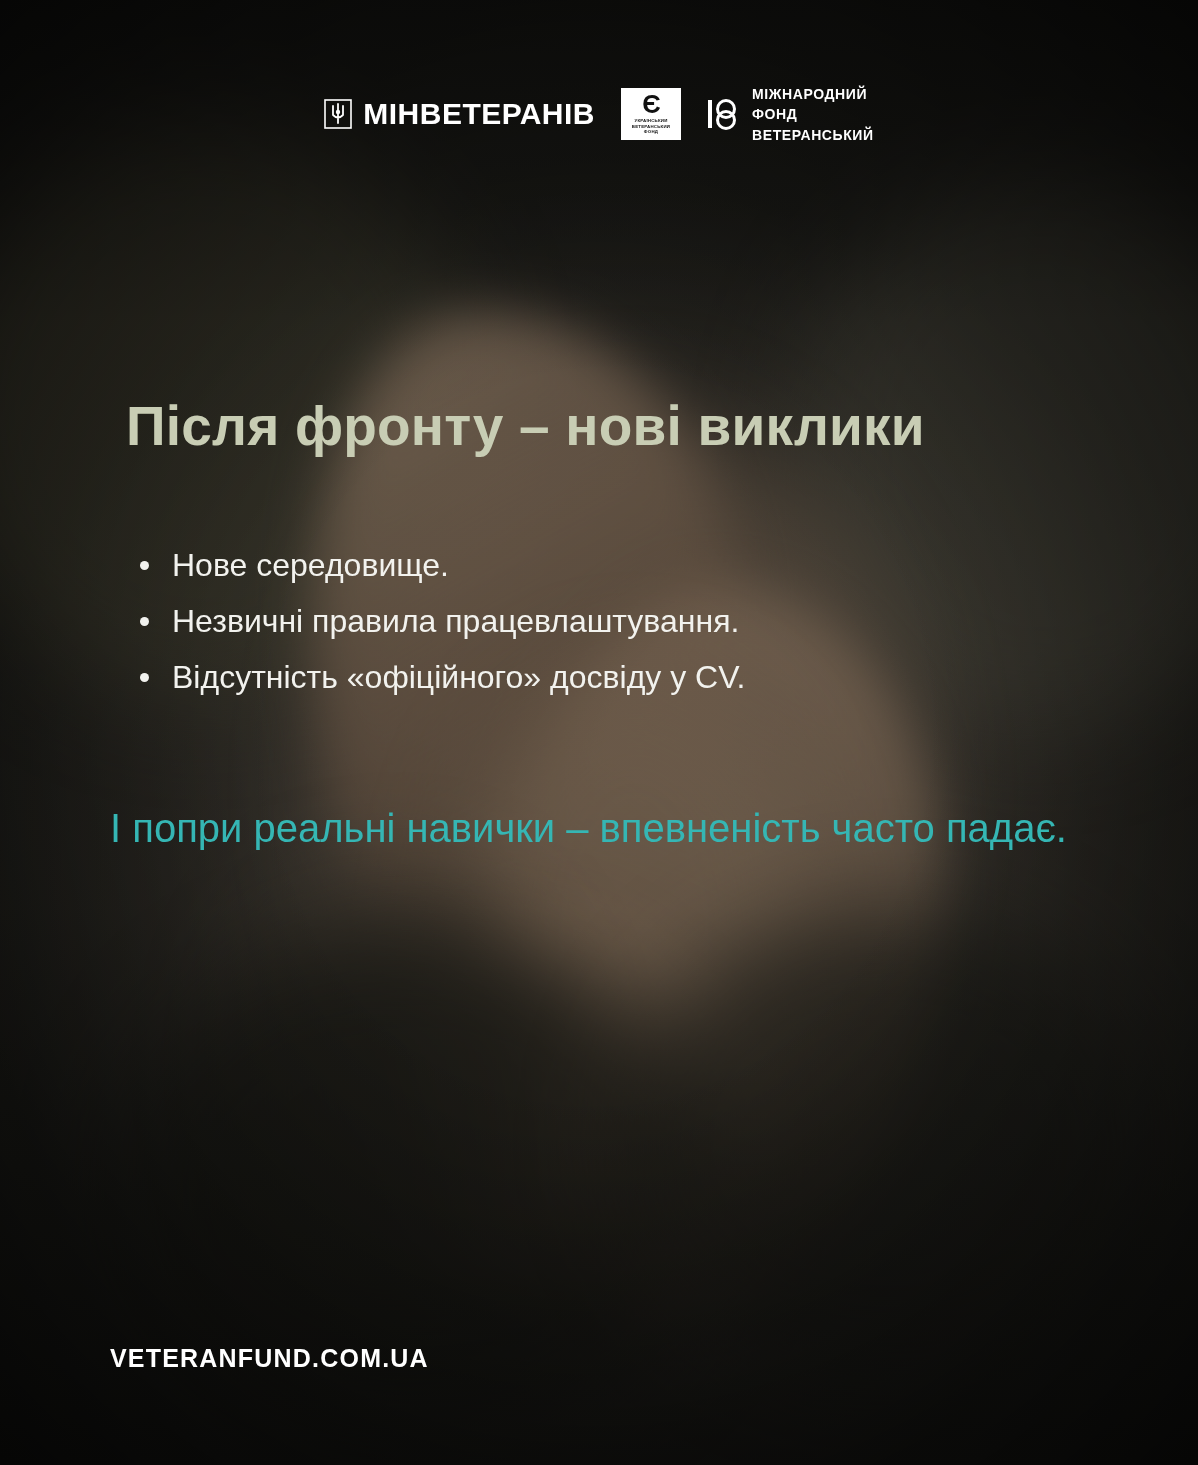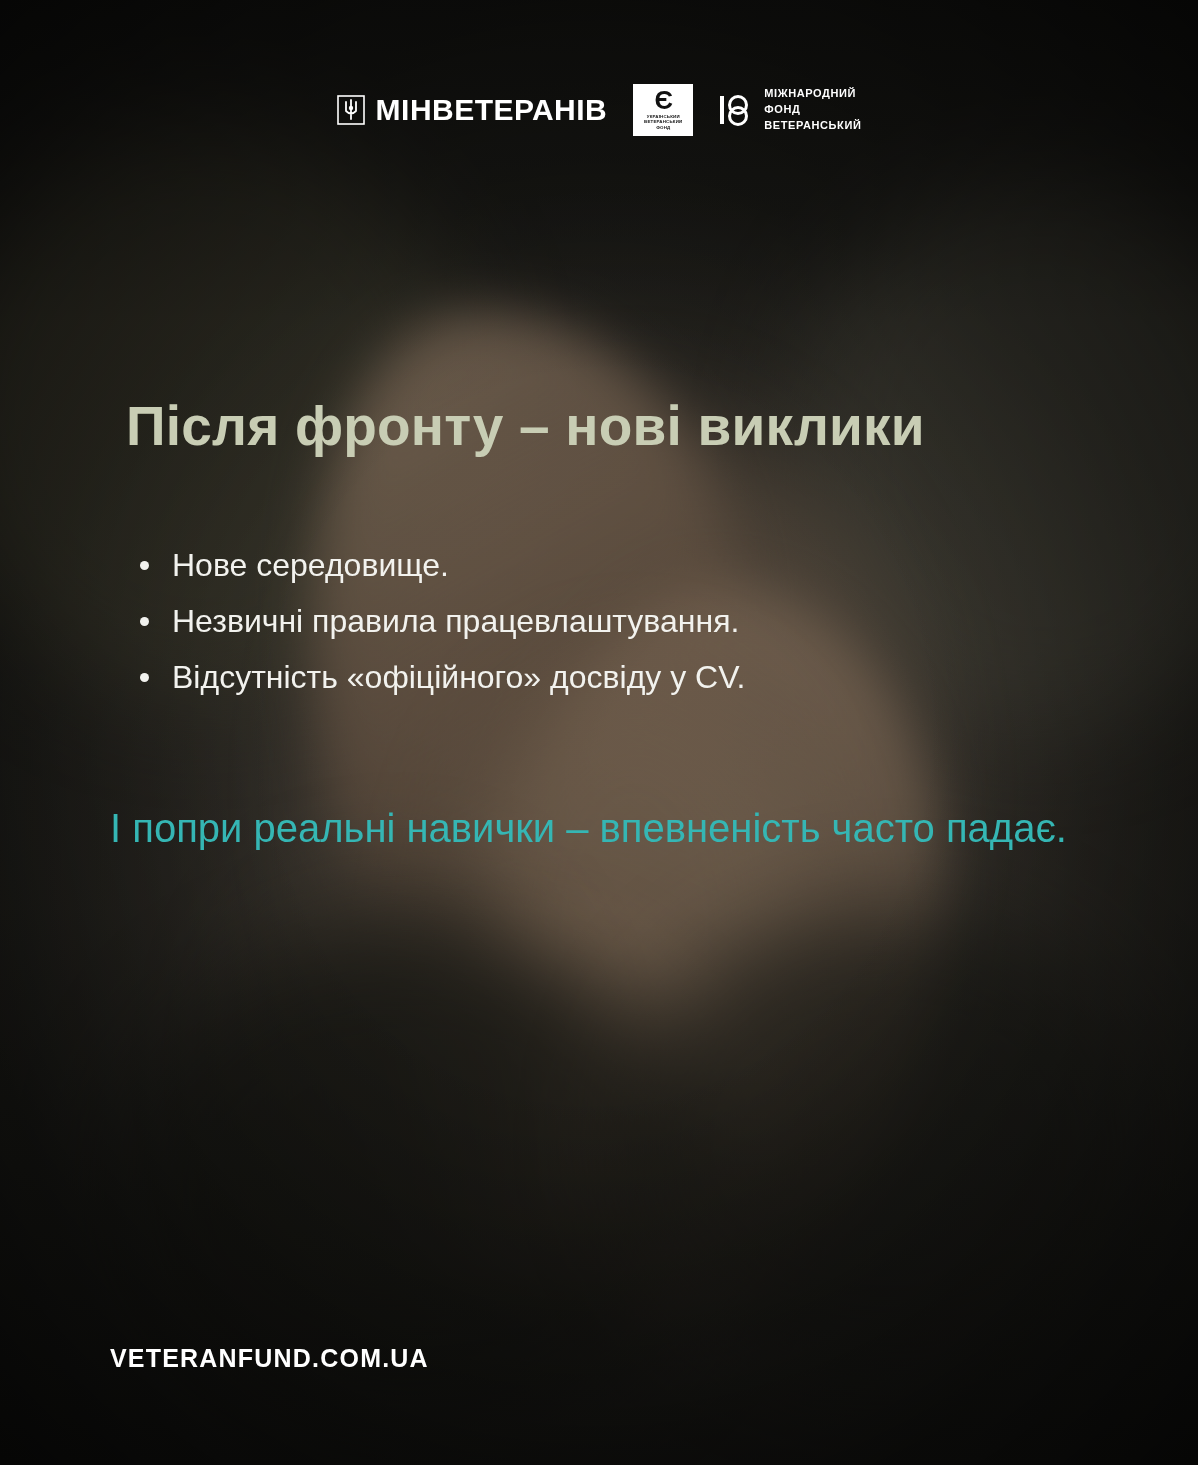--- a/index.html
+++ b/index.html
@@ -128,21 +128,21 @@
     align-items: center;
     gap: 11px;
   }
   .irf-mark {
     width: 34px;
     height: 34px;
     display: block;
   }
   .irf-text {
     color: #ffffff;
-    font-size: 11px;
+    font-size: 14px;
     line-height: 1.45;
     letter-spacing: .6px;
     font-weight: bold;
     white-space: nowrap;
   }
 
   
   .content {
     position: absolute;
     left: 110px;

